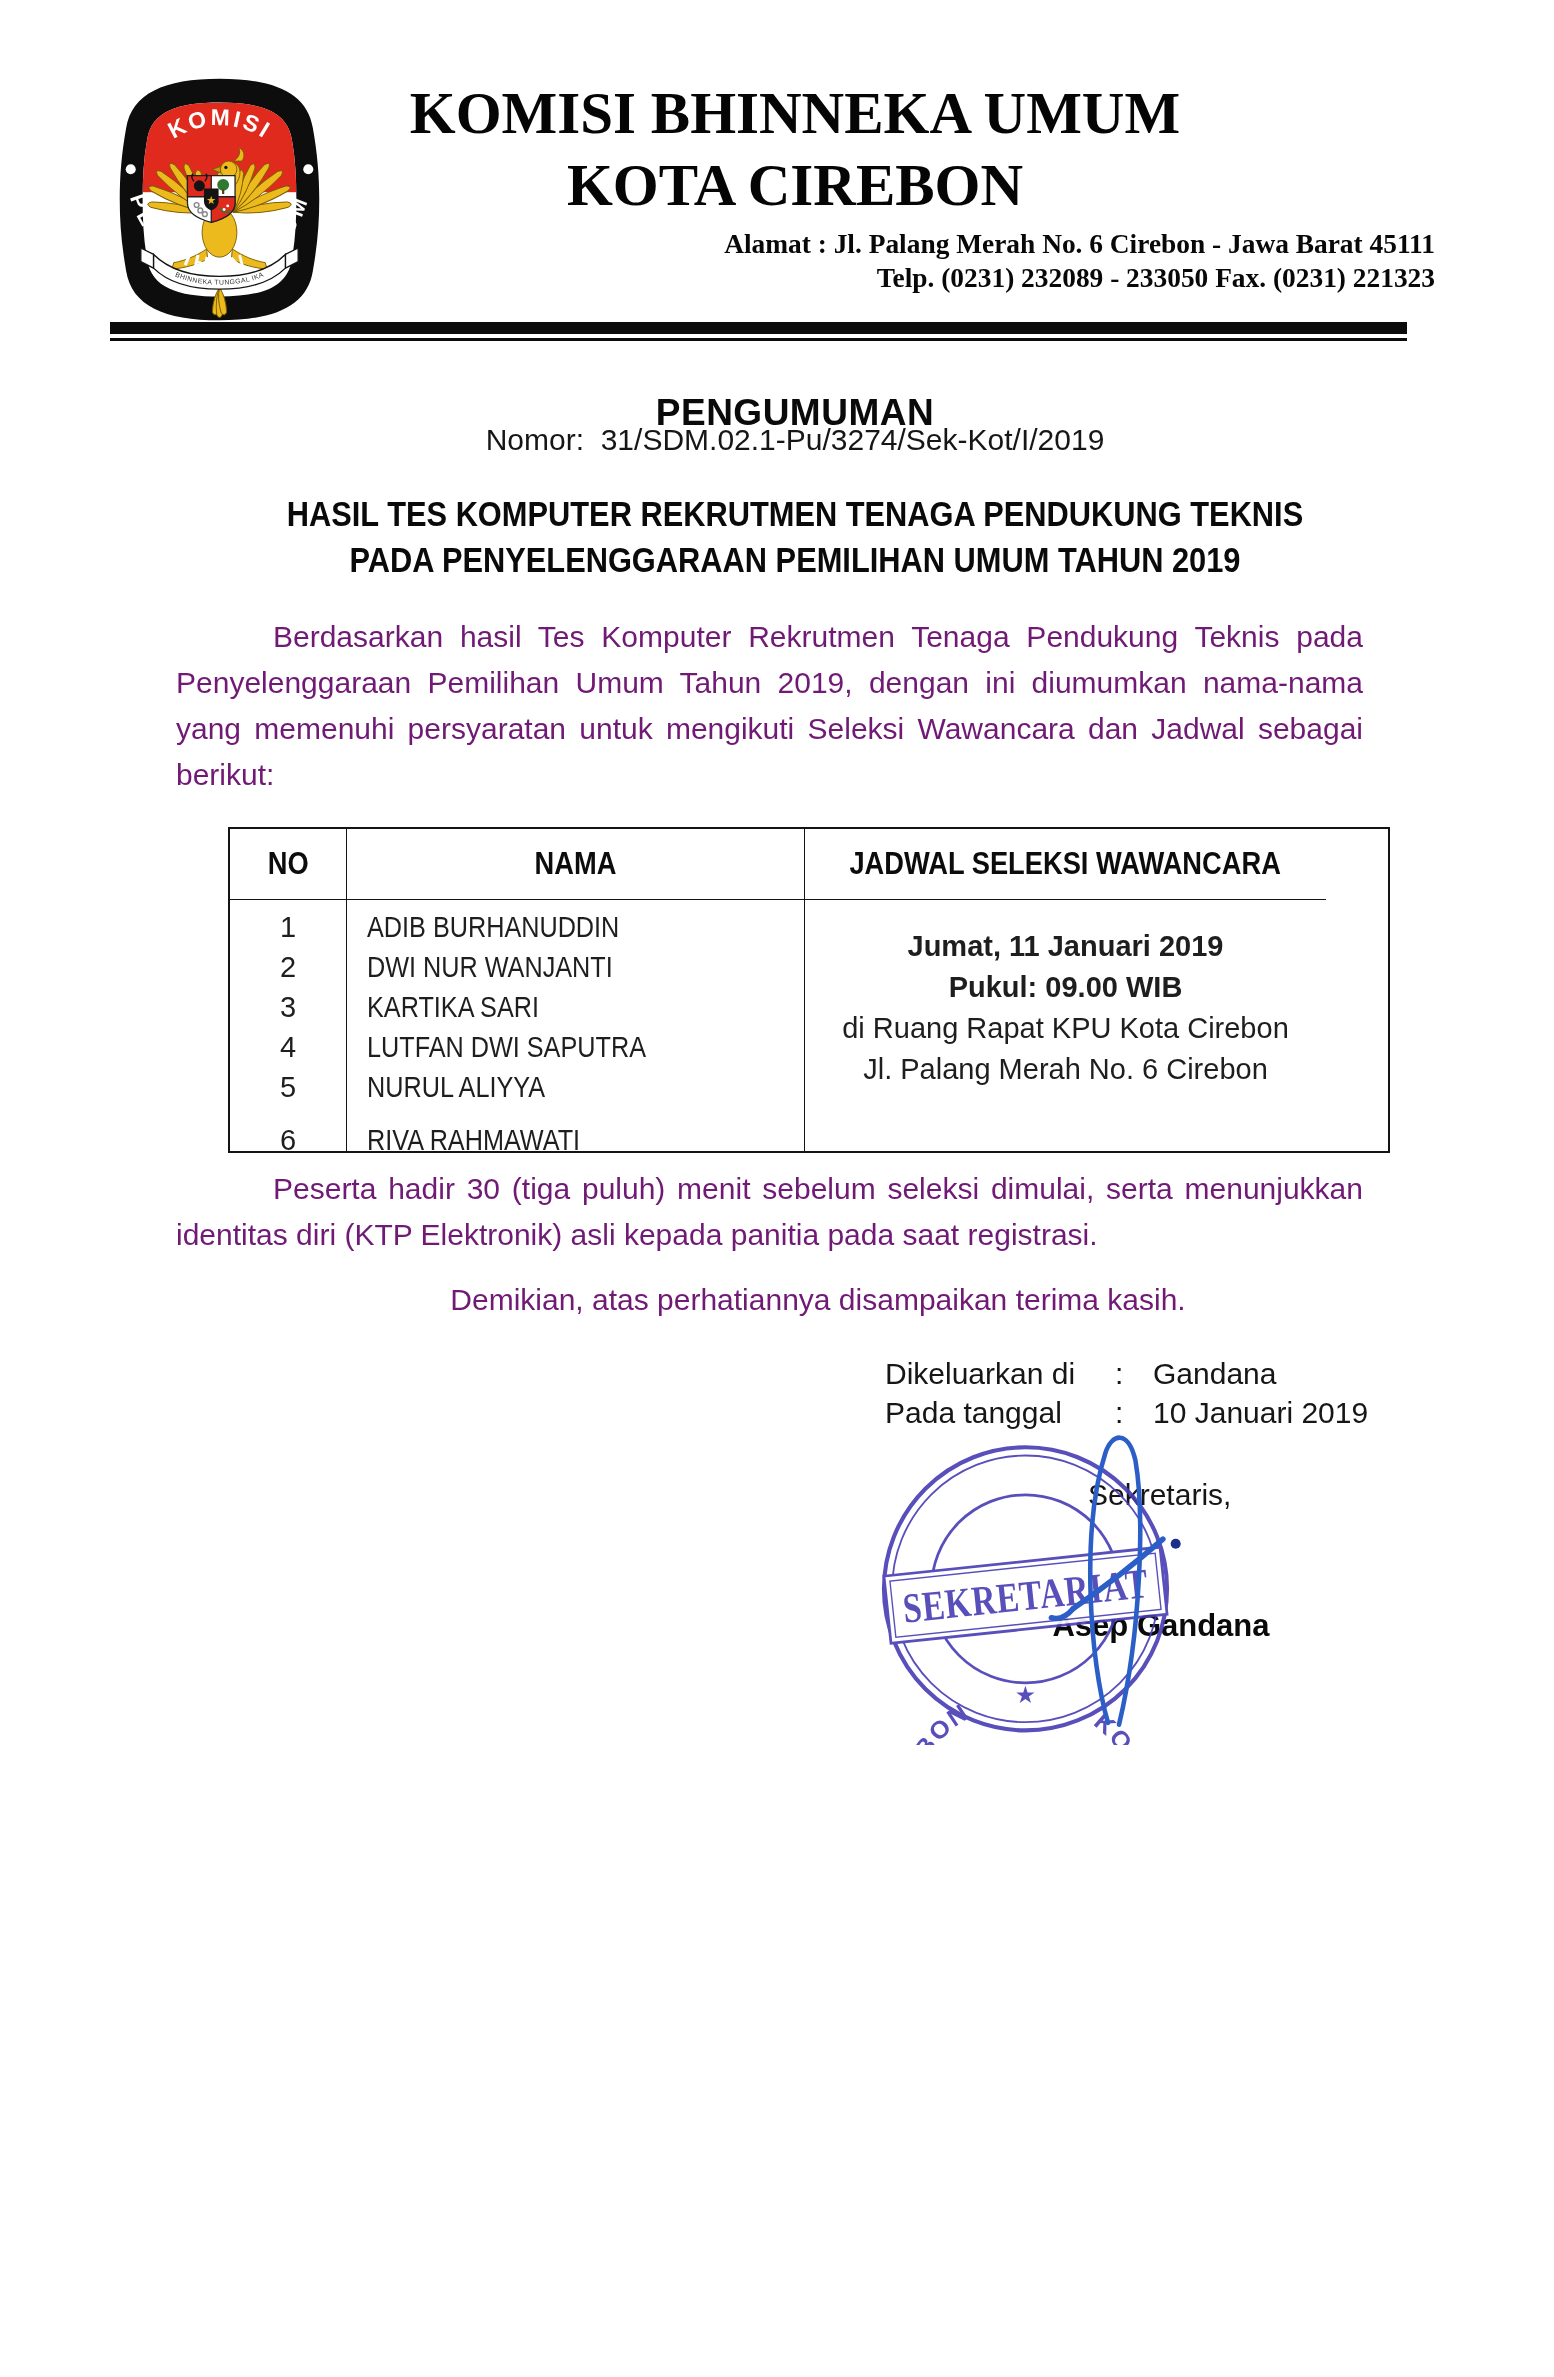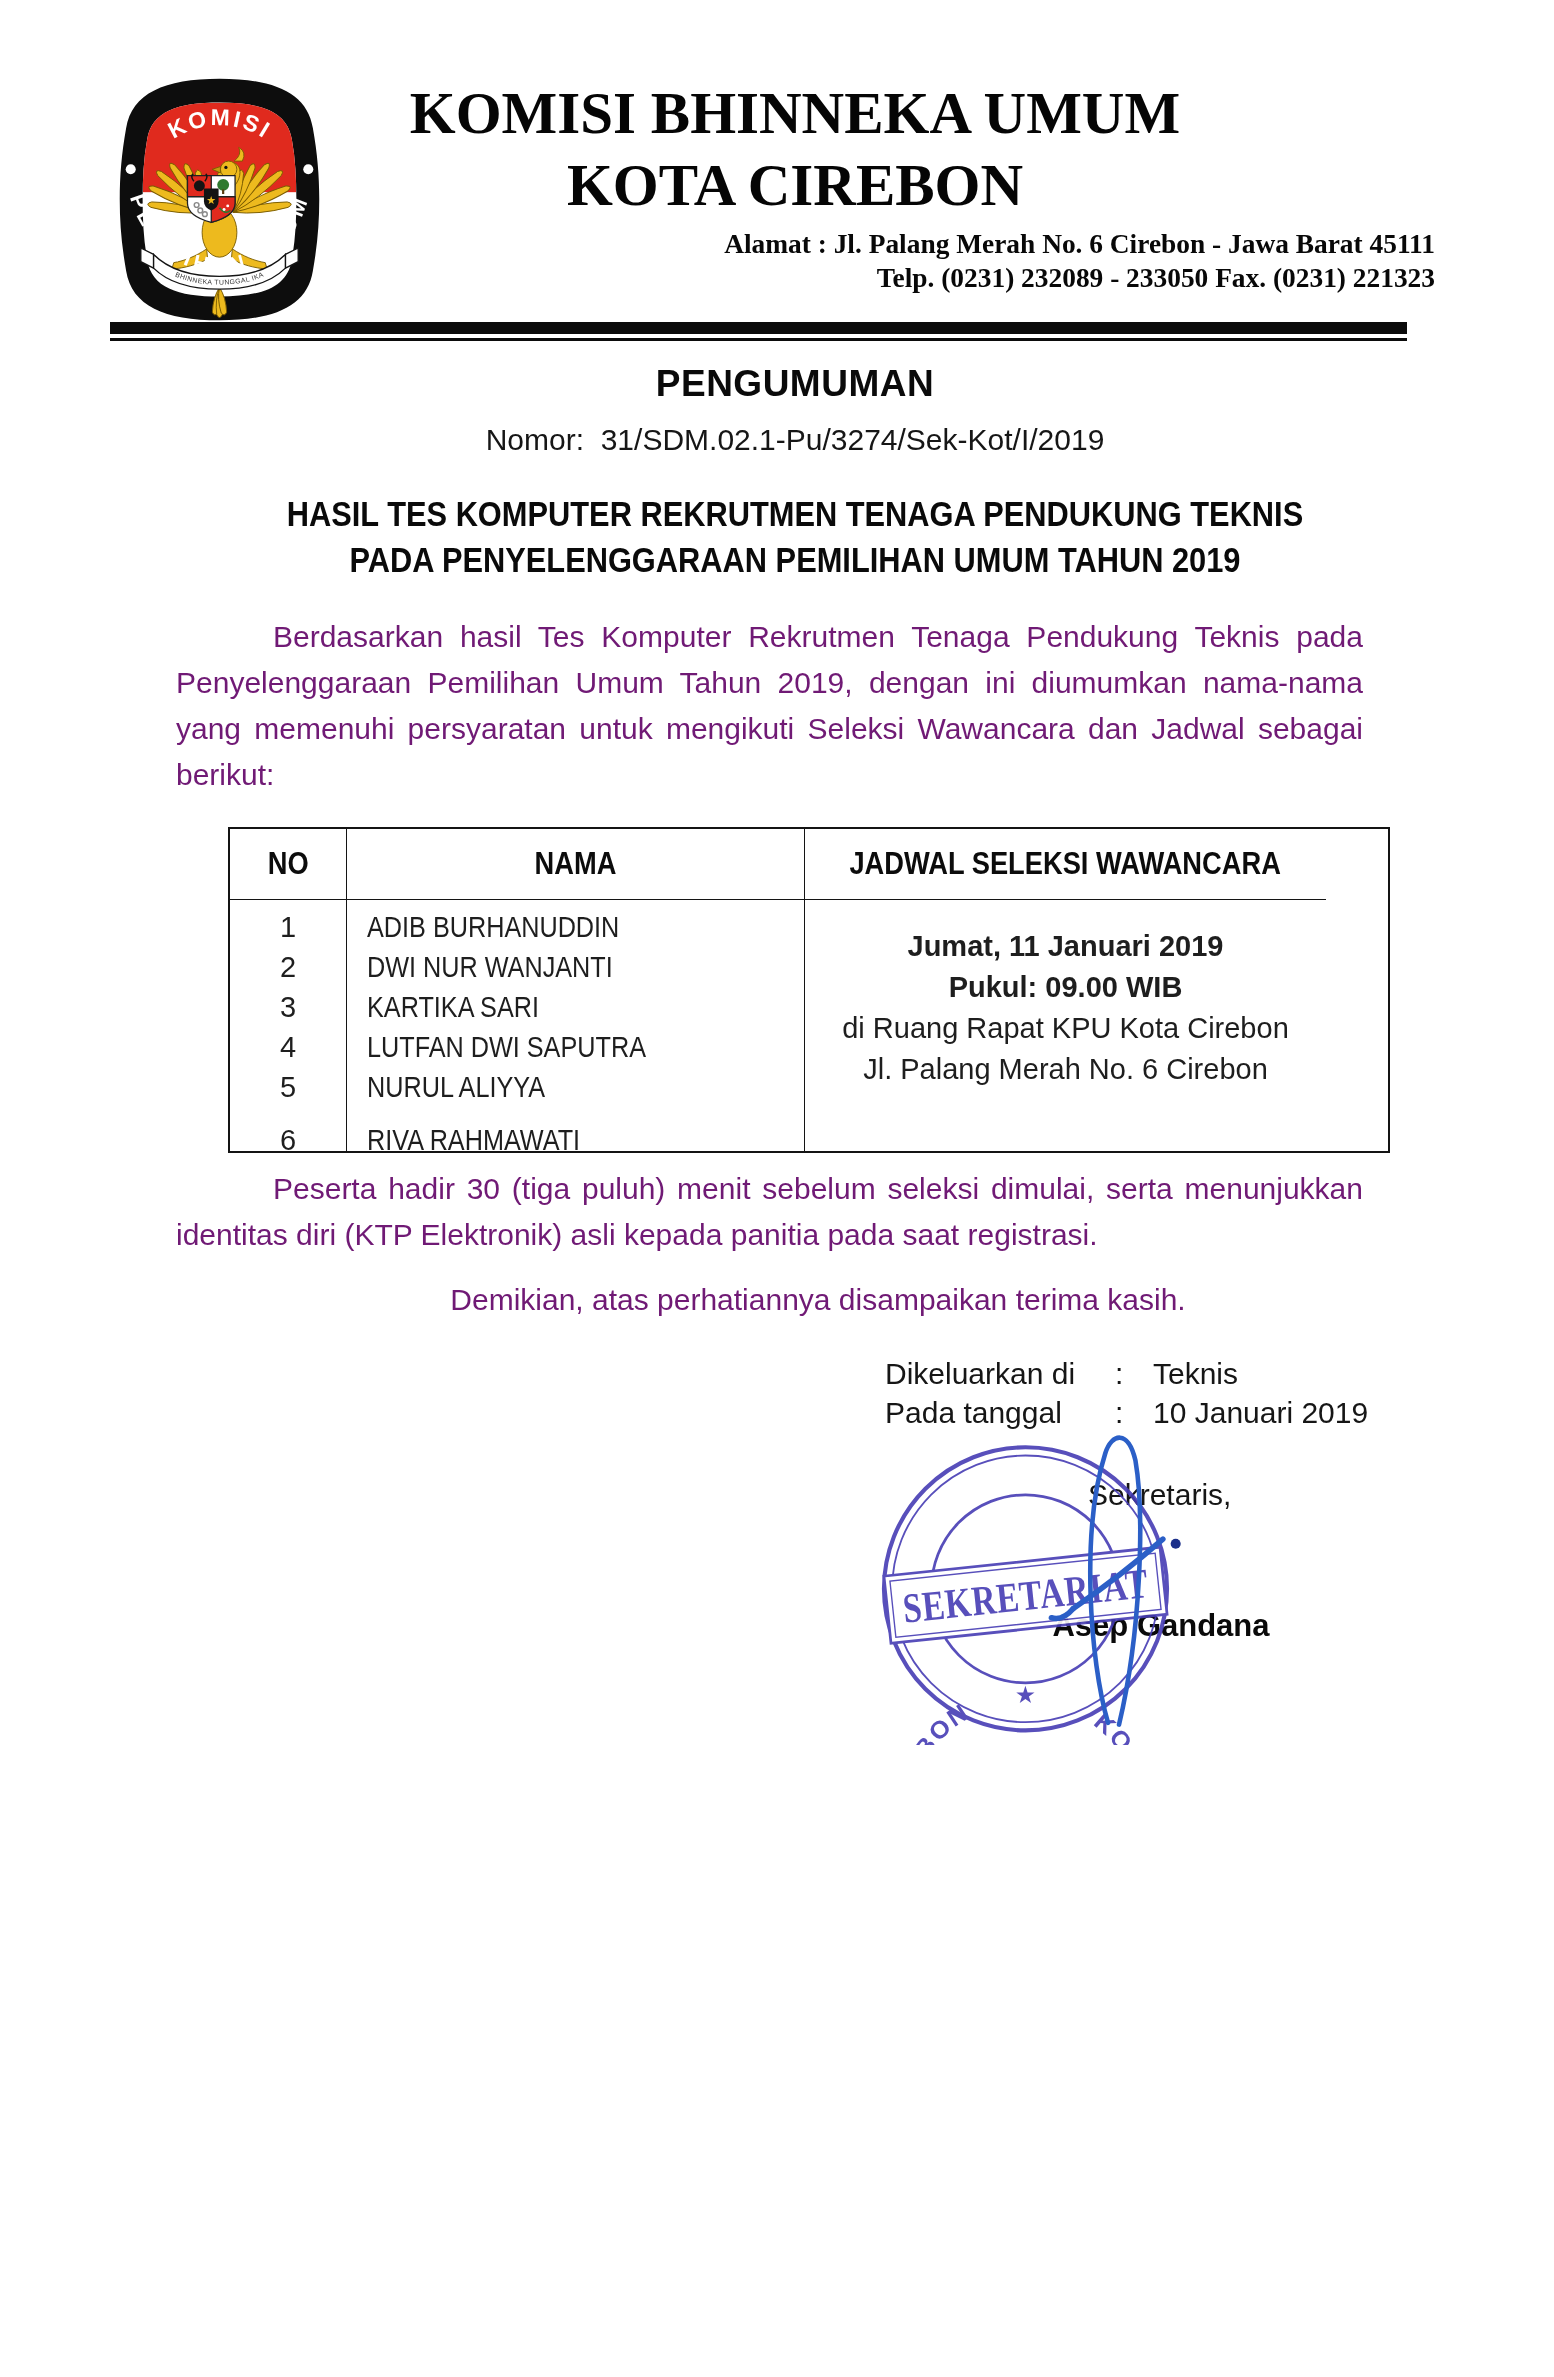--- a/index.html
+++ b/index.html
@@ -19,21 +19,21 @@
   .addr-block { left:155px; top:227px; width:1280px; text-align:right;
     font-family:"Liberation Serif","DejaVu Serif",serif; font-weight:bold; color:#080808;
     font-size:27.4px; line-height:34px; }
   .rule { left:110px; top:322px; width:1297px; }
   .rule .bar1 { height:12px; background:#0b0b0b; }
   .rule .gap  { height:3.7px; background:#ffffff; }
   .rule .bar2 { height:3.7px; background:#0b0b0b; }
 
   
   .center-col { left:155px; width:1280px; text-align:center; }
-  .doc-title { top:363px; font-size:37px; font-weight:bold; color:#0a0a0a; letter-spacing:0.5px; }
+  .doc-title { top:392px; font-size:37px; font-weight:bold; color:#0a0a0a; letter-spacing:0.5px; }
   .doc-number { top:423px; font-size:30px; white-space:pre-wrap; color:#161616; }
   .subject1 { top:494px; } .subject2 { top:540px; }
   .subject1, .subject2 { font-size:35px; font-weight:bold; color:#0a0a0a;
     transform:scaleX(0.88); transform-origin:center; letter-spacing:0px; }
 
   
   .para { left:176px; width:1187px; font-size:30px; line-height:46px;
     text-align:justify; text-indent:97px; color:#701a75; }
   .para-intro { top:614px; }
   .para-note { top:1166px; }
@@ -223,21 +223,21 @@
     </div>
   </div>
 
   <div class="abs para para-note">Peserta hadir 30 (tiga puluh) menit sebelum seleksi dimulai, serta menunjukkan identitas diri (KTP Elektronik) asli kepada panitia pada saat registrasi.</div>
   <div class="abs para para-closing">Demikian, atas perhatiannya disampaikan terima kasih.</div>
 
   <div class="abs issued">
     <div class="row">
       <span class="lbl">Dikeluarkan di</span>
       <span class="col">:</span>
-      <span>Teknis</span>
+      <span>Gandana</span>
     </div>
     <div class="row">
       <span class="lbl">Pada tanggal</span>
       <span class="col">:</span>
       <span>10 Januari 2019</span>
     </div>
   </div>
   <div class="abs signer-title">Sekretaris,</div>
   <div class="abs signer-name">Asep Gandana</div>
 

